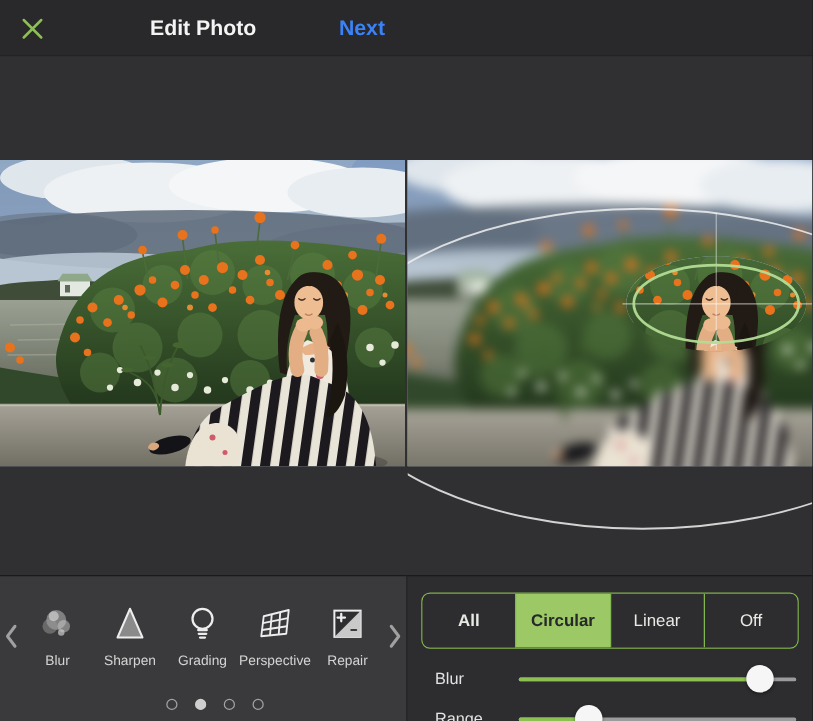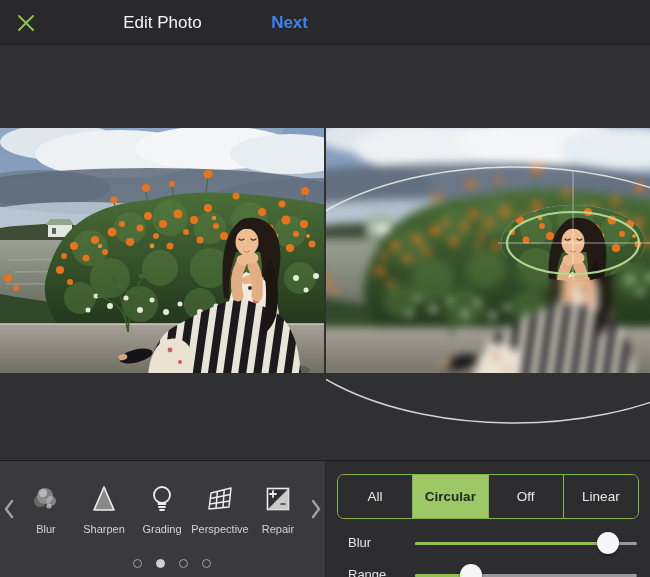--- a/index.html
+++ b/index.html
@@ -5,21 +5,21 @@
   html,body{margin:0;padding:0;background:#1b1b1d;}
   *{box-sizing:border-box;font-family:"Liberation Sans",sans-serif;}
   #app{position:relative;width:650px;height:577px;overflow:hidden;background:#2f2e30;}
 
   
   .topbar{position:absolute;left:0;top:0;width:650px;height:45px;background:#29282a;border-bottom:1px solid #222124;}
   .topbar-half{position:absolute;top:0;height:45px;width:325px;}
   .tb-left{left:0;} .tb-right{left:325px;}
   .x-btn{position:absolute;top:11px;width:24px;height:24px;cursor:pointer;}
   .title{position:absolute;left:0;right:0;top:0;height:45px;line-height:45px;text-align:center;
-         color:#f4f4f4;font-size:17px;font-weight:400;}
+         color:#f4f4f4;font-size:17px;font-weight:700;}
   .next{position:absolute;right:17px;top:0;height:45px;line-height:45px;color:#3b82f6;font-size:17px;font-weight:600;cursor:pointer;}
   .mask-btn{position:absolute;left:87px;top:7px;width:150px;height:31px;border:1.5px solid #82b64e;border-radius:8px;
             display:flex;align-items:center;justify-content:center;gap:7px;cursor:pointer;background:transparent;}
   .mask-btn span{color:#8cc152;font-size:16px;font-weight:500;white-space:nowrap;}
   .check{position:absolute;right:14px;top:10px;width:26px;height:26px;cursor:pointer;}
 
   
   .stage-bg{position:absolute;left:0;top:45px;width:650px;height:415px;background:#302f31;}
   .photo{position:absolute;top:128px;width:324px;height:245px;overflow:hidden;background:#9aa6b2;}
   .photo-left{left:0;} .photo-right{left:326px;}
@@ -40,21 +40,21 @@
   .dots{position:absolute;left:172px;top:98px;transform:translateX(-50%);display:flex;gap:14px;}
   .dot{width:9px;height:9px;border-radius:50%;border:1.5px solid #a3a3a3;background:transparent;cursor:pointer;}
   .dot.active{background:#cfcfcf;border-color:#cfcfcf;}
 
   
   .mask-panel{position:absolute;left:325px;top:460px;width:325px;height:117px;background:#2d2d2f;border-top:1px solid #1a191b;border-left:1px solid #252527;}
   .segmented{position:absolute;left:11px;top:13px;width:302px;height:45px;border:1.5px solid #82b64e;border-radius:7px;
              display:flex;overflow:hidden;}
   .segment{flex:1;display:flex;align-items:center;justify-content:center;color:#e8eae4;font-size:13.5px;font-weight:500;
            background:#2d2d2f;cursor:pointer;border-left:1.5px solid #82b64e;}
-  .segment:first-child{border-left:none;}
+  .segment:first-child{border-left:none;font-weight:bold;}
   .segment.selected{background:#9cc966;color:#26282a;font-weight:600;}
   .slider-row{position:absolute;left:0;width:325px;height:24px;}
   .slider-label{position:absolute;left:22px;top:0;height:24px;line-height:24px;color:#e3e3e3;font-size:13px;}
   .slider{position:absolute;left:89px;top:0;width:222px;height:24px;cursor:pointer;}
   .slider .track{position:absolute;left:0;right:0;top:10.5px;height:3px;border-radius:2px;background:#9b9b9d;}
   .slider .fill{position:absolute;left:0;top:0;height:3px;border-radius:2px;background:#8cc152;width:0;}
   .slider .thumb{position:absolute;top:1px;width:22px;height:22px;border-radius:50%;background:#f6f6f6;
                  transform:translateX(-50%);box-shadow:0 1px 3px rgba(0,0,0,.45);}
   svg{display:block;}
 </style>
@@ -365,22 +365,22 @@
       <div class="dot active"></div>
       <div class="dot"></div>
       <div class="dot"></div>
     </div>
   </div>
 
   <div class="mask-panel">
     <div class="segmented">
       <div class="segment">All</div>
       <div class="segment selected">Circular</div>
+      <div class="segment">Linear</div>
       <div class="segment">Off</div>
-      <div class="segment">Linear</div>
     </div>
 
     <div class="slider-row" style="top:70px">
       <span class="slider-label">Blur</span>
       <div class="slider">
         <div class="track">
             <div class="fill" style="width: 87%;"></div>
           </div>
         <div class="thumb" style="left: 87%;"></div>
       </div>

